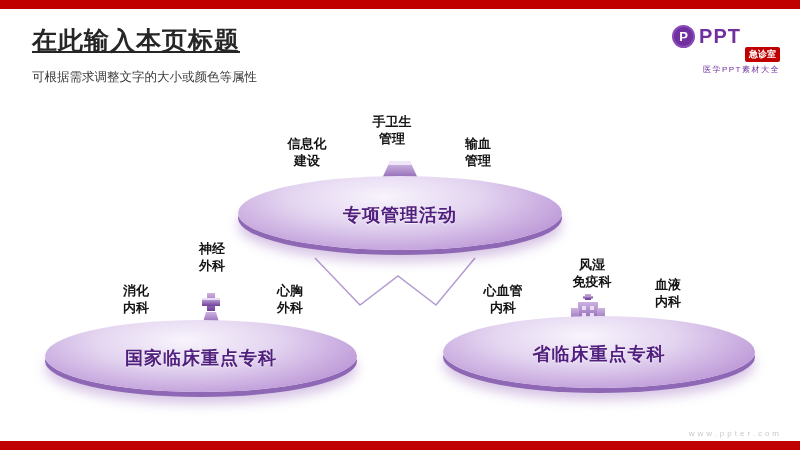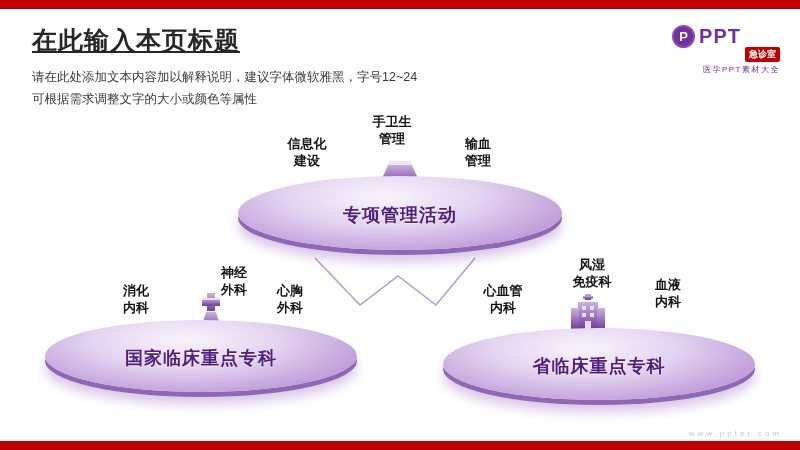--- a/index.html
+++ b/index.html
@@ -43,21 +43,20 @@
 </head>
 <body>
 
 <div class="canvas">
 
   <div class="bar top"></div>
 
   <div class="page-title">在此输入本页标题</div>
 
   <div class="page-subtitle">
-    <div>请在此处添加文本内容加以解释说明，建议字体微软雅黑，字号12~24</div>
     <div>可根据需求调整文字的大小或颜色等属性</div>
   </div>
 
   <div class="logo">
     <div class="logo-row">
       <div class="logo-circle">P</div>
       <span class="logo-brand">PPT</span>
       <span class="logo-badge">急诊室</span>
     </div>
     <div class="logo-tagline">医学PPT素材大全</div>
@@ -86,21 +85,21 @@
       <polygon points="14,3 34,3 36,7 12,7" fill="#efe6f7"></polygon>
     </svg>
   </div>
 
   <div class="ellipse" style="left:238px; top:176px; width:324px; height:74px;">
     <div class="ellipse-label">专项管理活动</div>
   </div>
 
   <div class="node-item" style="left:101px; top:282px; width:70px;">消化
 内科</div>
-  <div class="node-item" style="left:177px; top:264px; width:70px;text-align:right;">神经
+  <div class="node-item" style="left:177px; top:240px; width:70px;">神经
 外科</div>
   <div class="node-item" style="left:255px; top:282px; width:70px;">心胸
 外科</div>
 
   <div class="icon-box" style="left:194px; top:292px;">
     <svg width="34" height="38" viewBox="0 0 34 38">
       <defs>
         <linearGradient id="gc" x1="0" y1="0" x2="0" y2="1">
           <stop offset="0" stop-color="#cdb2e2"></stop>
             <stop offset="1" stop-color="#6f3f9b"></stop>
@@ -138,21 +137,21 @@
       <rect x="3" y="14" width="8" height="21" fill="url(#gb)"></rect>
       <rect x="29" y="14" width="8" height="21" fill="url(#gb)"></rect>
       <rect x="14" y="12" width="4" height="4" fill="#e9ddf5"></rect>
       <rect x="22" y="12" width="4" height="4" fill="#e9ddf5"></rect>
       <rect x="14" y="19" width="4" height="4" fill="#e9ddf5"></rect>
       <rect x="22" y="19" width="4" height="4" fill="#e9ddf5"></rect>
       <rect x="17" y="27" width="6" height="8" fill="#e9ddf5"></rect>
     </svg>
   </div>
 
-  <div class="ellipse" style="left:443px; top:328px; width:312px; height:72px;">
+  <div class="ellipse" style="left:443px; top:316px; width:312px; height:72px;">
     <div class="ellipse-label">省临床重点专科</div>
   </div>
 
   <div class="footer-url">www.ppter.com</div>
 
   <div class="bar bottom"></div>
 
 </div>
 
 </body></html>

